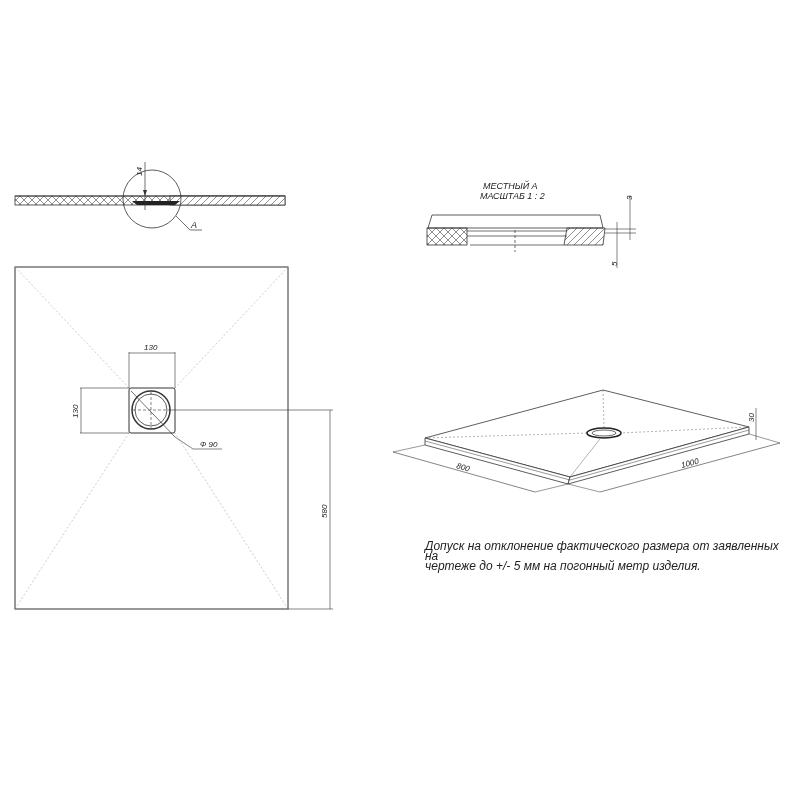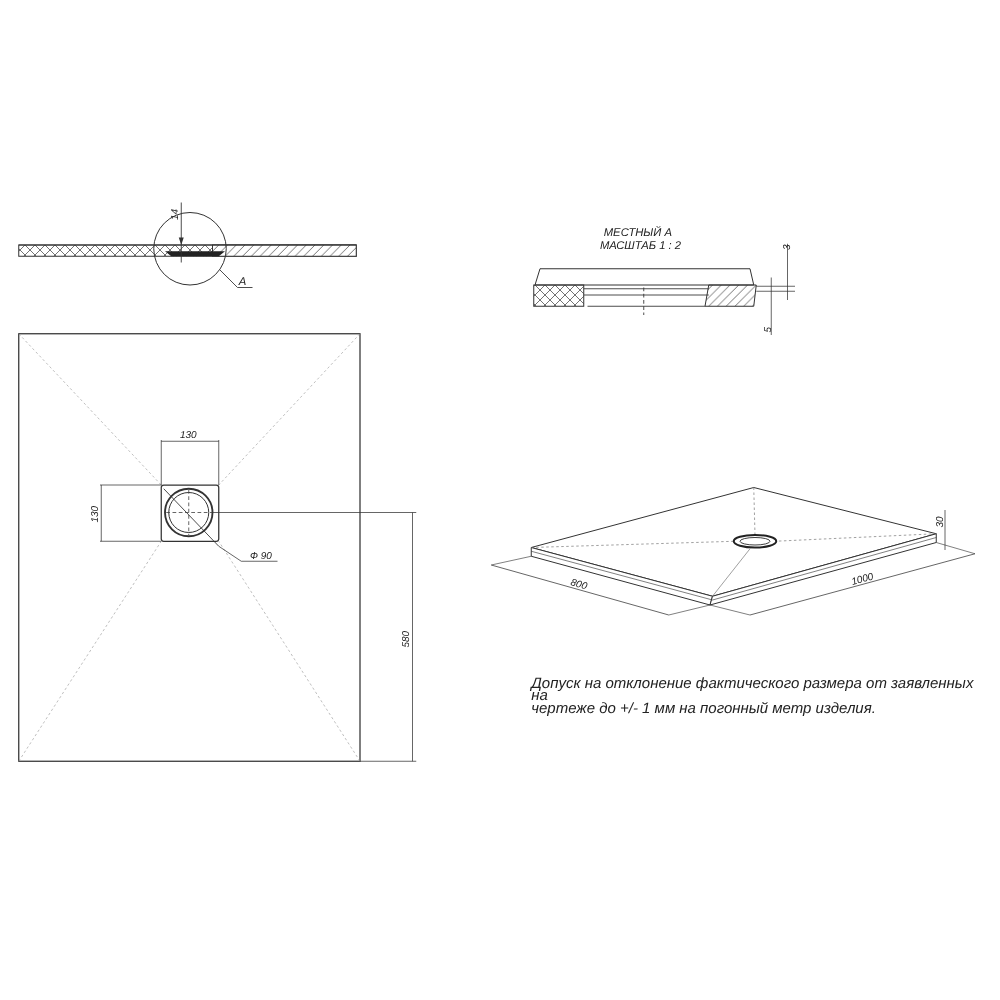--- a/index.html
+++ b/index.html
@@ -102,14 +102,14 @@
     <line x1="568" y1="484" x2="600" y2="492" stroke="#333" stroke-width="0.5"></line>
     <line x1="749" y1="434" x2="780" y2="443" stroke="#333" stroke-width="0.5"></line>
     <text class="dim" transform="translate(682,468) rotate(-15)">1000</text>
     <line x1="756" y1="408" x2="756" y2="440" stroke="#333" stroke-width="0.6"></line>
     <text class="dim" transform="translate(754,422) rotate(-90)">30</text>
   </g>
 </svg>
 
 <div class="note">
   <div>Допуск на отклонение фактического размера от заявленных на</div>
-  <div>чертеже до +/- 1 мм на погонный метр изделия.</div>
+  <div>чертеже до +/- 5 мм на погонный метр изделия.</div>
 </div>
 
 </body></html>

